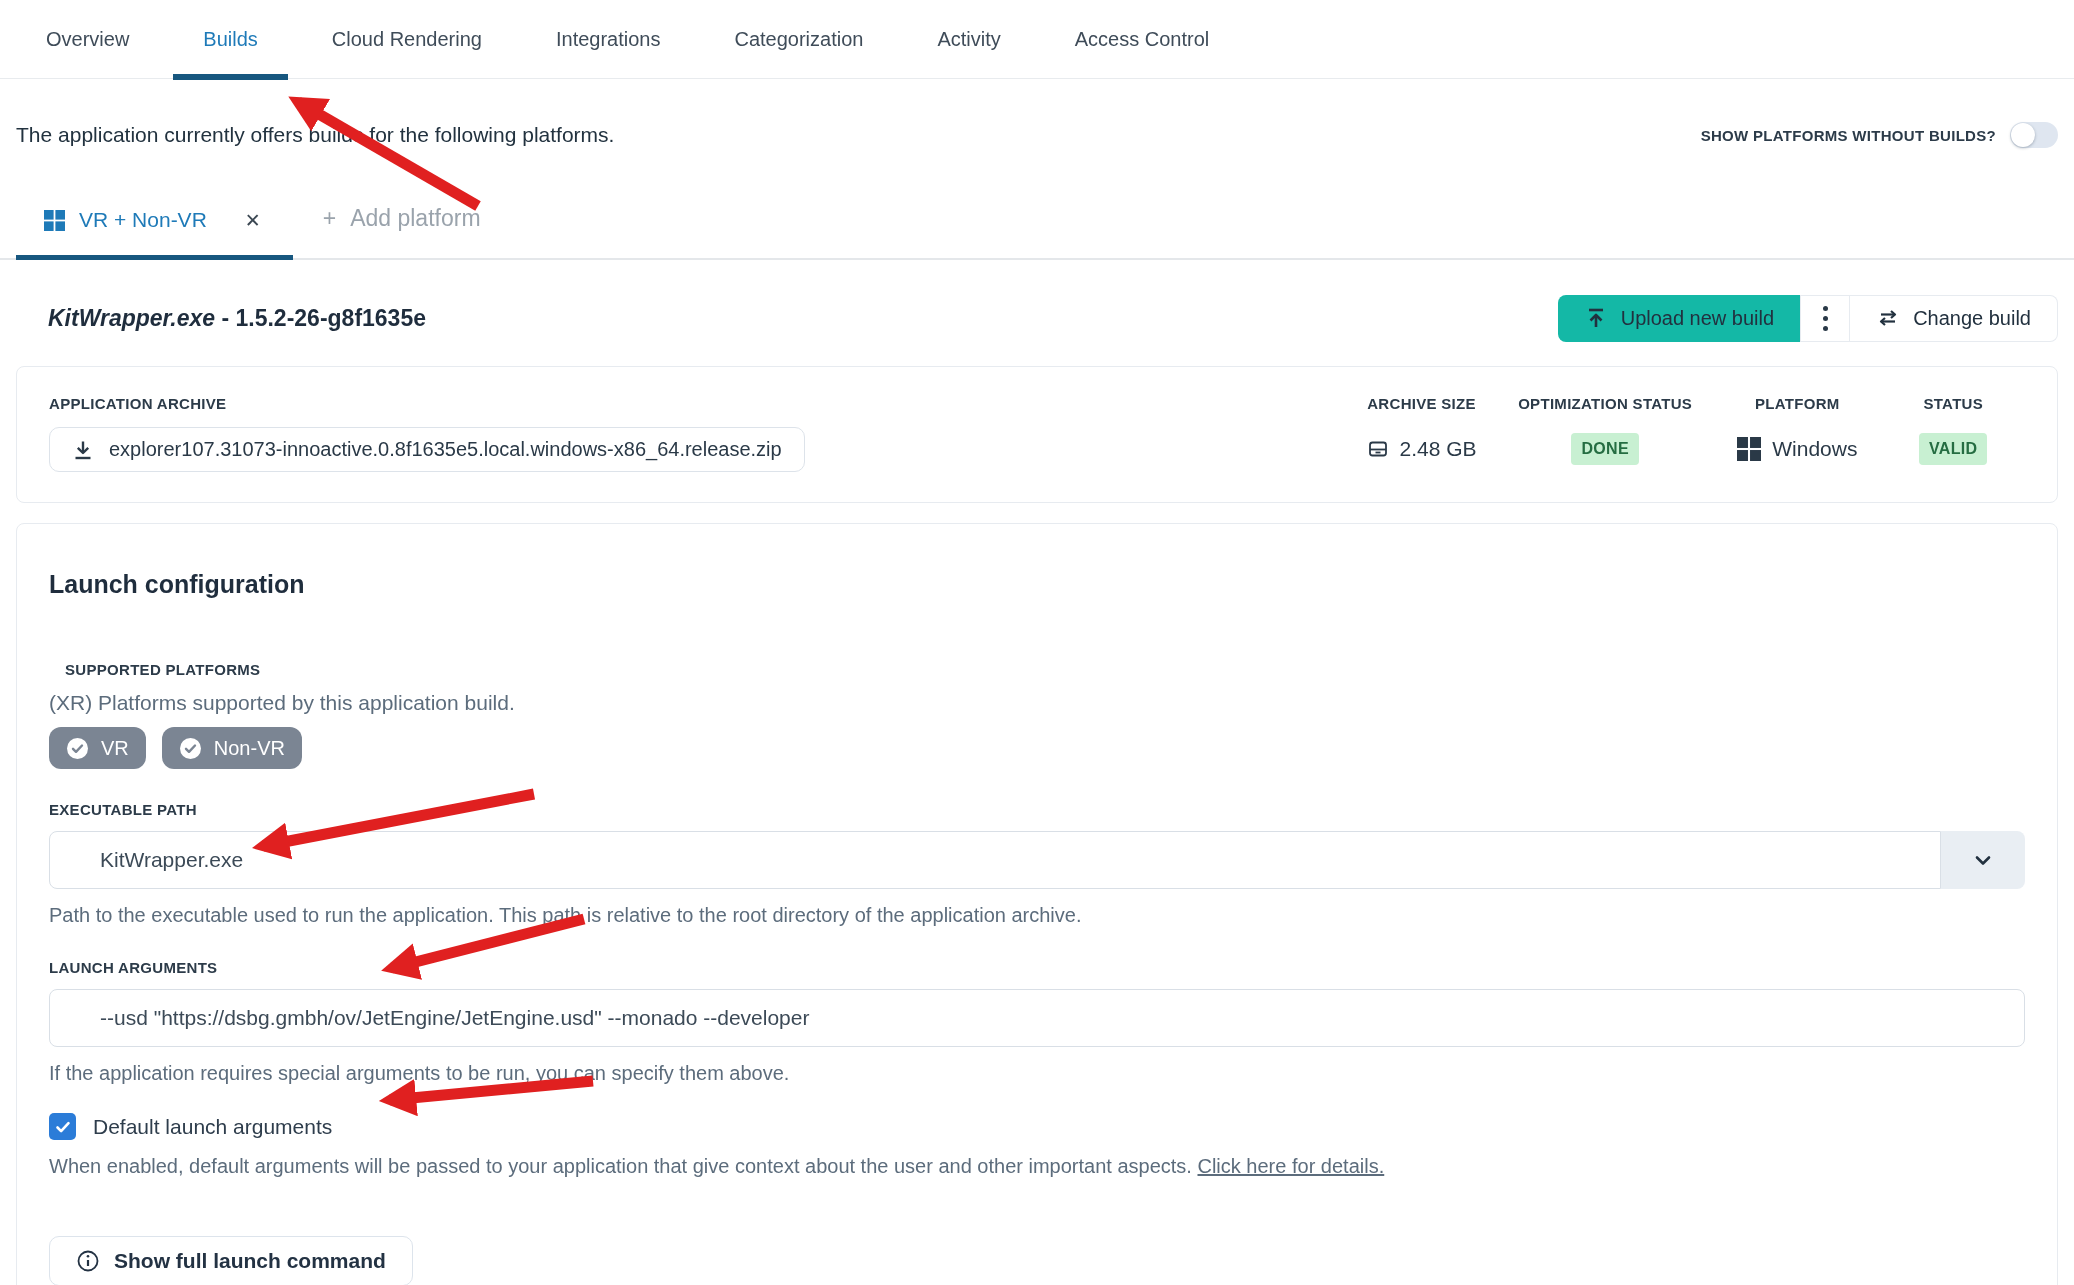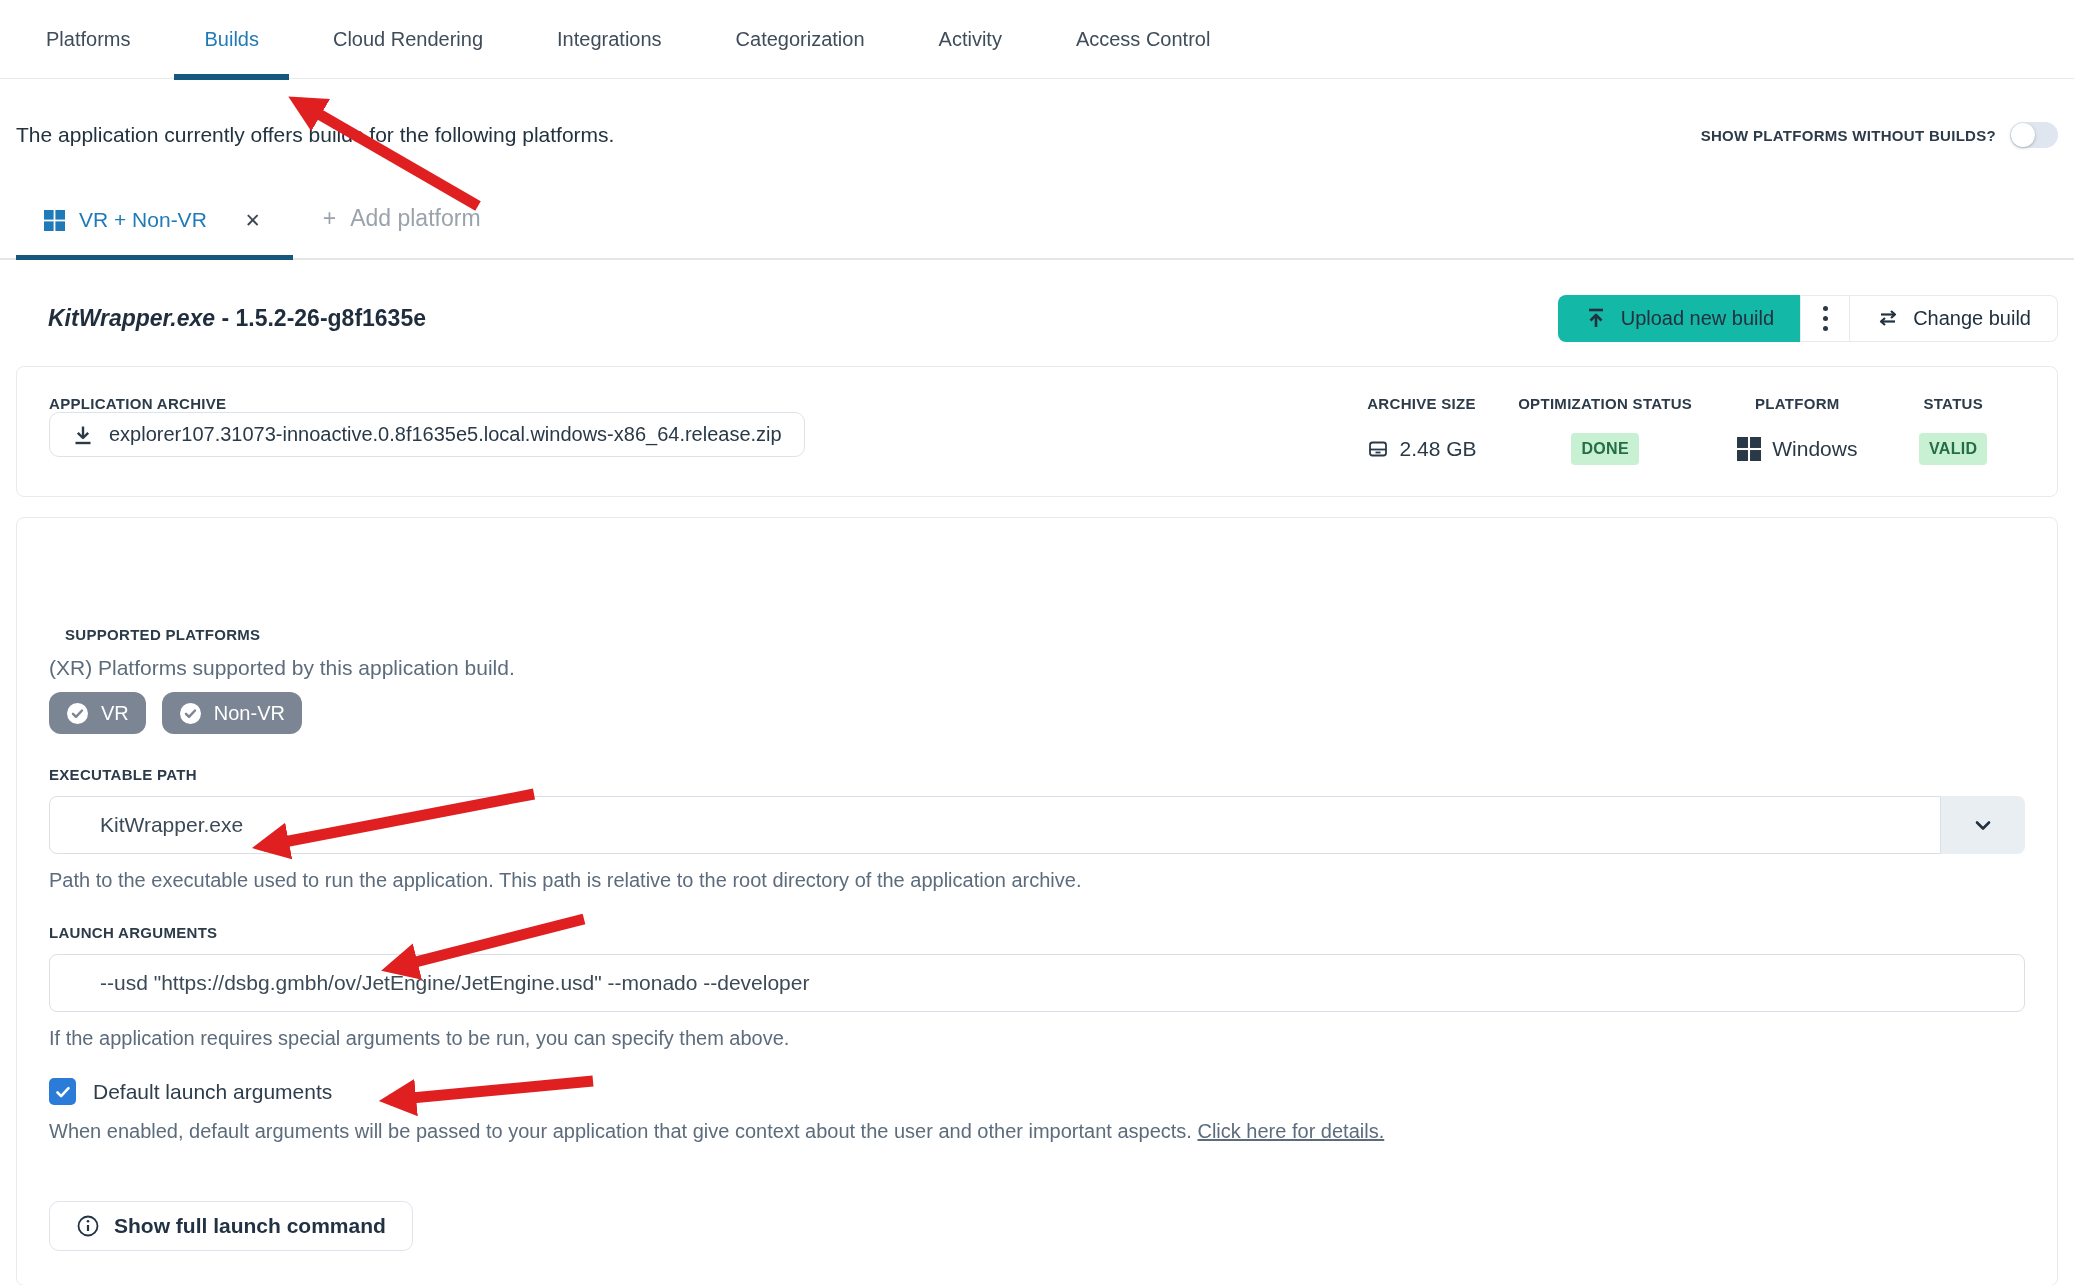--- a/index.html
+++ b/index.html
@@ -53,21 +53,21 @@
                gap: 5px; cursor: pointer; }
   .btn-kebab i { width: 5px; height: 5px; border-radius: 50%; background: #2a3947; }
   .btn-change { background: #ffffff; border: 1px solid #e7ebf0; border-left: none;
                 border-radius: 0 8px 8px 0; padding: 0 26px; }
 
   
   .card { margin: 0 16px; border: 1px solid #e7ebf0; border-radius: 8px; background: #fff; }
   .card1 { margin-top: 24px; padding: 28px 32px 30px 32px; display: flex; }
   .small-label { font-size: 15px; font-weight: 700; color: #2c3b49; letter-spacing: .02em; }
   .col-archive { flex: 0 0 1297px; }
-  .file-chip { display: inline-flex; align-items: center; gap: 15px;
+  .file-chip { margin-top: 15px; display: inline-flex; align-items: center; gap: 15px;
                height: 45px; padding: 0 22px; border: 1px solid #dde3ea; border-radius: 10px;
                font-size: 20px; color: #2a3947; cursor: pointer; }
   .meta-col { display: flex; flex-direction: column; align-items: center; }
   .meta-col .val-row { margin-top: 20px; display: flex; align-items: center; gap: 11px;
                font-size: 21px; color: #2a3947; height: 34px; }
   .w-size { width: 158px; } .w-opt { width: 226px; } .w-plat { width: 176px; } .w-status { width: 150px; }
   .badge { display: inline-flex; align-items: center; height: 32px; padding: 0 10px;
            background: #c8f0d2; color: #256d42; font-size: 16px; font-weight: 700;
            border-radius: 4px; letter-spacing: .02em; }
 
@@ -101,21 +101,21 @@
           pointer-events: none; z-index: 20; }
 
   .icon { flex: 0 0 auto; display: inline-flex; }
 </style>
 </head>
 <body>
 
 <div class="page">
 
   <nav class="topnav">
-    <div class="tab">Platforms</div>
+    <div class="tab">Overview</div>
     <div class="tab active">Builds</div>
     <div class="tab">Cloud Rendering</div>
     <div class="tab">Integrations</div>
     <div class="tab">Categorization</div>
     <div class="tab">Activity</div>
     <div class="tab">Access Control</div>
   </nav>
 
   <div class="intro-row">
     <div class="intro-text">The application currently offers builds for the following platforms.</div>
@@ -233,20 +233,21 @@
     </div>
     <div class="meta-col w-status">
       <div class="small-label">STATUS</div>
       <div class="val-row">
         <span class="badge">VALID</span>
       </div>
     </div>
   </section>
 
   <section class="card card2">
+    <h2>Launch configuration</h2>
 
     <div class="small-label sec-label">SUPPORTED PLATFORMS</div>
     <div class="sec-help">(XR) Platforms supported by this application build.</div>
     <div class="chips">
       <div class="chip">
         <span class="icon">
           <svg width="23" height="23" viewBox="0 0 23 23">
             <circle cx="11.5" cy="11.5" r="10.5" fill="#ffffff"></circle>
             <path d="M7 11.8l3 3 6-6.3" fill="none" stroke="#7b8593" stroke-width="2.4" stroke-linecap="round" stroke-linejoin="round"></path>
           </svg>

